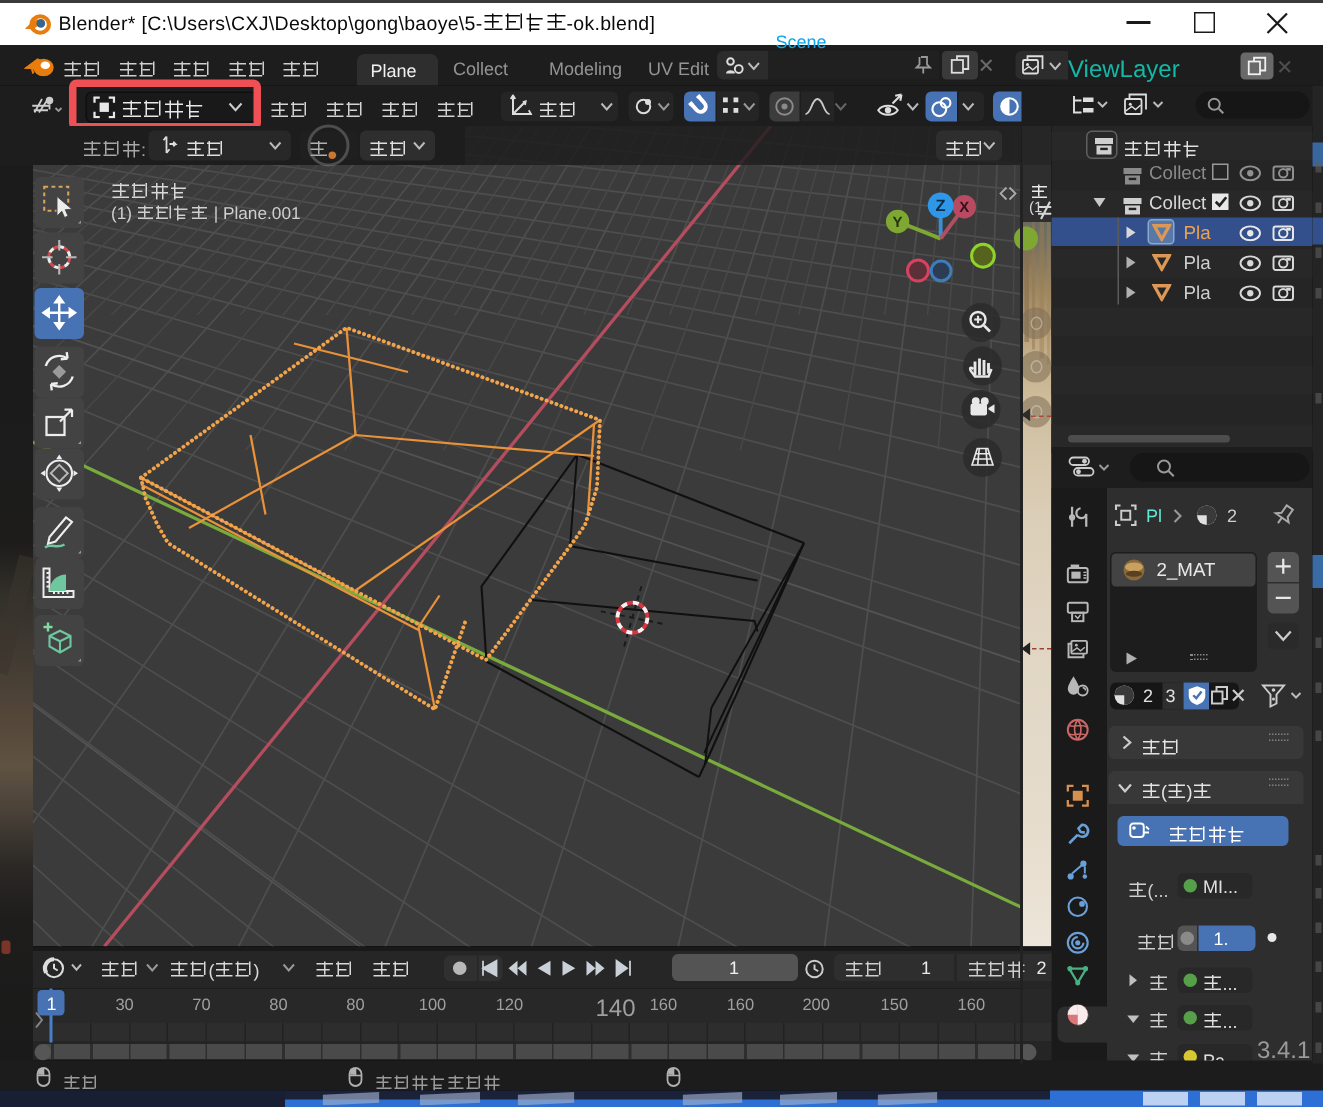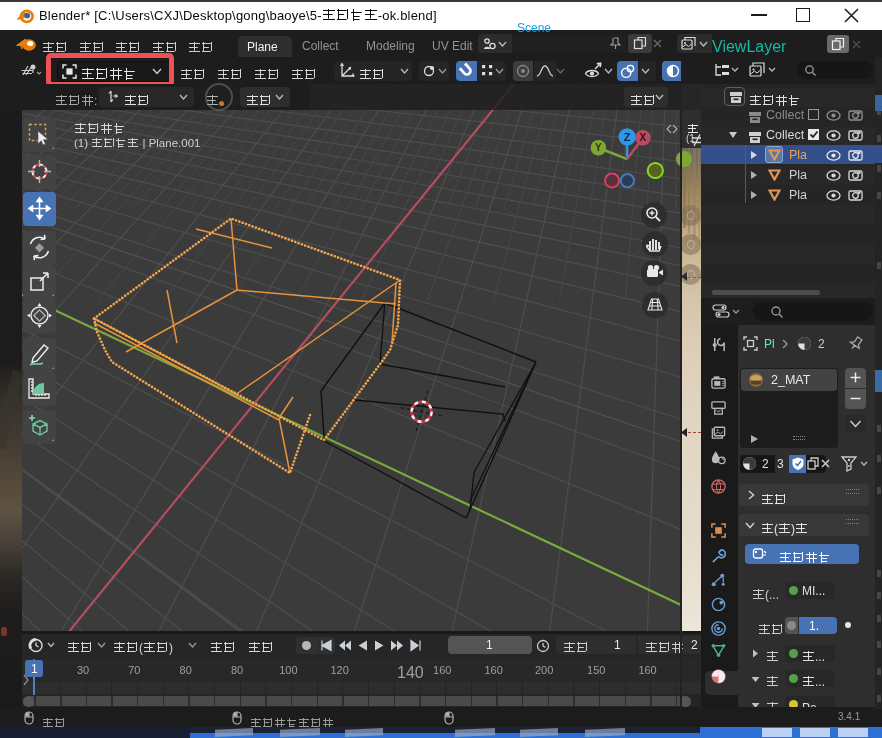--- a/index.html
+++ b/index.html
@@ -907,21 +907,21 @@
       <rect x="1" y="1" width="8" height="12" rx="4" fill="none" stroke="#b0b0b0" stroke-width="1.2"></rect>
       <path d="M5 1 V6 M1 6 H9" stroke="#b0b0b0" stroke-width="1.1"></path>
       <rect x="1.5" y="1.5" width="3.5" height="4" fill="#b0b0b0"></rect>
     </svg>
 <div class="ab" style="left:250px;top:713px"><i class="z a" style="width:10px;height:10px;vertical-align:-1px;color:#9a9a9a;"></i><i class="z b" style="width:10px;height:10px;vertical-align:-1px;color:#9a9a9a;"></i><i class="z c" style="width:10px;height:10px;vertical-align:-1px;color:#9a9a9a;"></i><i class="z d" style="width:10px;height:10px;vertical-align:-1px;color:#9a9a9a;"></i><i class="z a" style="width:10px;height:10px;vertical-align:-1px;color:#9a9a9a;"></i><i class="z b" style="width:10px;height:10px;vertical-align:-1px;color:#9a9a9a;"></i><i class="z c" style="width:10px;height:10px;vertical-align:-1px;color:#9a9a9a;"></i></div>
 <svg class="ab" style="left:444px;top:711px" width="10" height="14" viewBox="0 0 10 14">
       <rect x="1" y="1" width="8" height="12" rx="4" fill="none" stroke="#b0b0b0" stroke-width="1.2"></rect>
       <path d="M5 1 V6 M1 6 H9" stroke="#b0b0b0" stroke-width="1.1"></path>
       <rect x="1.5" y="1.5" width="3.5" height="4" fill="#b0b0b0"></rect>
     </svg>
-<div class="ab" style="left:838px;top:711px;font-size:10px;color:#9a9a9a">3.4.1</div>
+<div class="ab" style="left:838px;top:692px;font-size:16px;color:#9a9a9a">3.4.1</div>
 <div class="ab" style="left:0;top:727px;width:882px;height:11px;background:#1a2238"></div>
 <div class="ab" style="left:0;top:727px;width:190px;height:11px;background:#181f33"></div>
 <div class="ab" style="left:190px;top:733px;width:692px;height:5px;background:#2e6fd6"></div>
 <div class="ab" style="left:700px;top:727px;width:182px;height:11px;background:#2e6fd6"></div>
 <div class="ab" style="left:215px;top:728px;width:38px;height:9px;background:rgba(160,175,205,0.65);clip-path:polygon(0 20%,100% 0,100% 80%,0 100%)"></div>
 <div class="ab" style="left:280px;top:728px;width:40px;height:9px;background:rgba(160,175,205,0.65);clip-path:polygon(0 20%,100% 0,100% 80%,0 100%)"></div>
 <div class="ab" style="left:345px;top:728px;width:38px;height:9px;background:rgba(160,175,205,0.65);clip-path:polygon(0 20%,100% 0,100% 80%,0 100%)"></div>
 <div class="ab" style="left:455px;top:728px;width:40px;height:9px;background:rgba(160,175,205,0.65);clip-path:polygon(0 20%,100% 0,100% 80%,0 100%)"></div>
 <div class="ab" style="left:520px;top:728px;width:38px;height:9px;background:rgba(160,175,205,0.65);clip-path:polygon(0 20%,100% 0,100% 80%,0 100%)"></div>
 <div class="ab" style="left:585px;top:728px;width:40px;height:9px;background:rgba(160,175,205,0.65);clip-path:polygon(0 20%,100% 0,100% 80%,0 100%)"></div>

